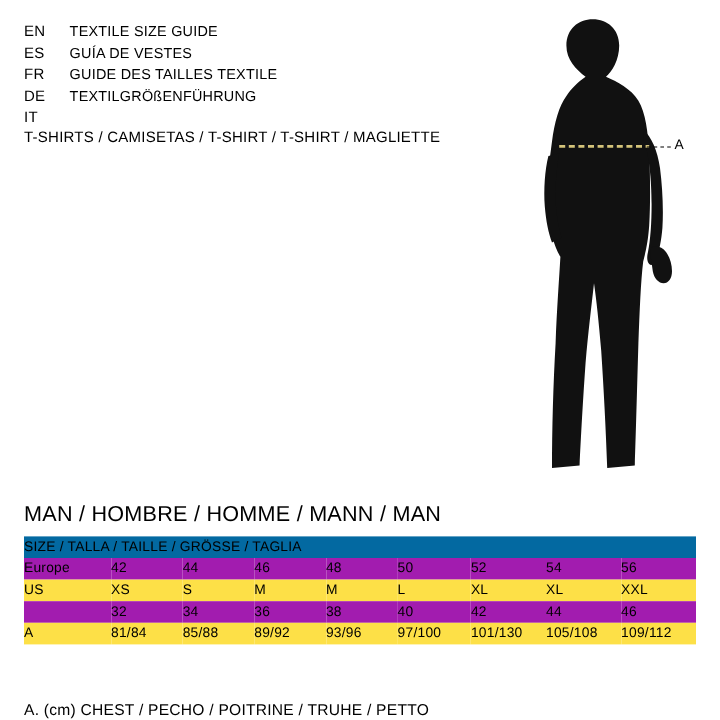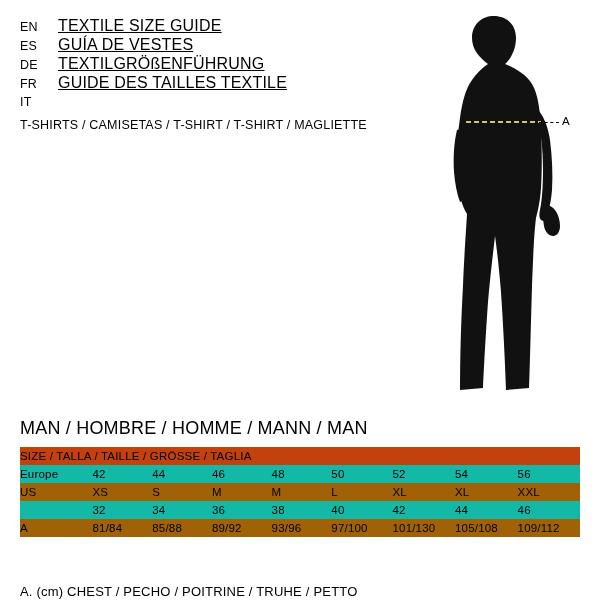--- a/index.html
+++ b/index.html
@@ -34,29 +34,28 @@
     line-height: 18px;
     font-size: 12.5px;
     letter-spacing: 0.2px;
   }
   .lang-code {
     width: 38px;
     flex: 0 0 38px;
     font-size: 12.5px;
   }
   .lang-text {
-    font-size: 16px;
-    text-decoration: underline;
+    font-size: 12px;
   }
 
   
   .garments {
     position: absolute;
     left: 20px;
-    top: 116px;
+    top: 105px;
     width: 380px;
   }
   .garment-line {
     font-size: 12.5px;
     line-height: 18px;
     letter-spacing: 0.2px;
   }
 
   
   .figure-wrap {
@@ -105,29 +104,29 @@
     font-size: 11.5px;
   }
   table.size-table td, table.size-table th {
     padding: 3px 0 3px 0;
     text-align: left;
     font-weight: normal;
     font-size: 11.5px;
     letter-spacing: 0.2px;
   }
   .row-head td {
-    background: #c2410c;
+    background: #0369a1;
     padding-left: 3px;
   }
   .row-alt td {
-    background: #14b8a6;
+    background: #a21caf;
     padding-left: 3px;
   }
   .row-plain td {
-    background: #a16207;
+    background: #fde047;
     padding-left: 3px;
   }
   .col-label { width: 82px; }
   .col-v { width: 68px; }
 
   .footnote {
     position: absolute;
     left: 20px;
     top: 548px;
     font-size: 13px;
@@ -143,26 +142,26 @@
   <div class="lang-block">
     <div class="lang-row">
       <div class="lang-code">EN</div>
       <div class="lang-text">TEXTILE SIZE GUIDE</div>
     </div>
     <div class="lang-row">
       <div class="lang-code">ES</div>
       <div class="lang-text">GUÍA DE VESTES</div>
     </div>
     <div class="lang-row">
+      <div class="lang-code">FR</div>
+      <div class="lang-text">GUIDE DES TAILLES TEXTILE</div>
+    </div>
+    <div class="lang-row">
       <div class="lang-code">DE</div>
       <div class="lang-text">TEXTILGRÖßENFÜHRUNG</div>
-    </div>
-    <div class="lang-row">
-      <div class="lang-code">FR</div>
-      <div class="lang-text">GUIDE DES TAILLES TEXTILE</div>
     </div>
     <div class="lang-row">
       <div class="lang-code">IT</div>
     </div>
   </div>
 
   <div class="garments">
     <div class="garment-line">T-SHIRTS / CAMISETAS / T-SHIRT / T-SHIRT / MAGLIETTE</div>
   </div>
 

